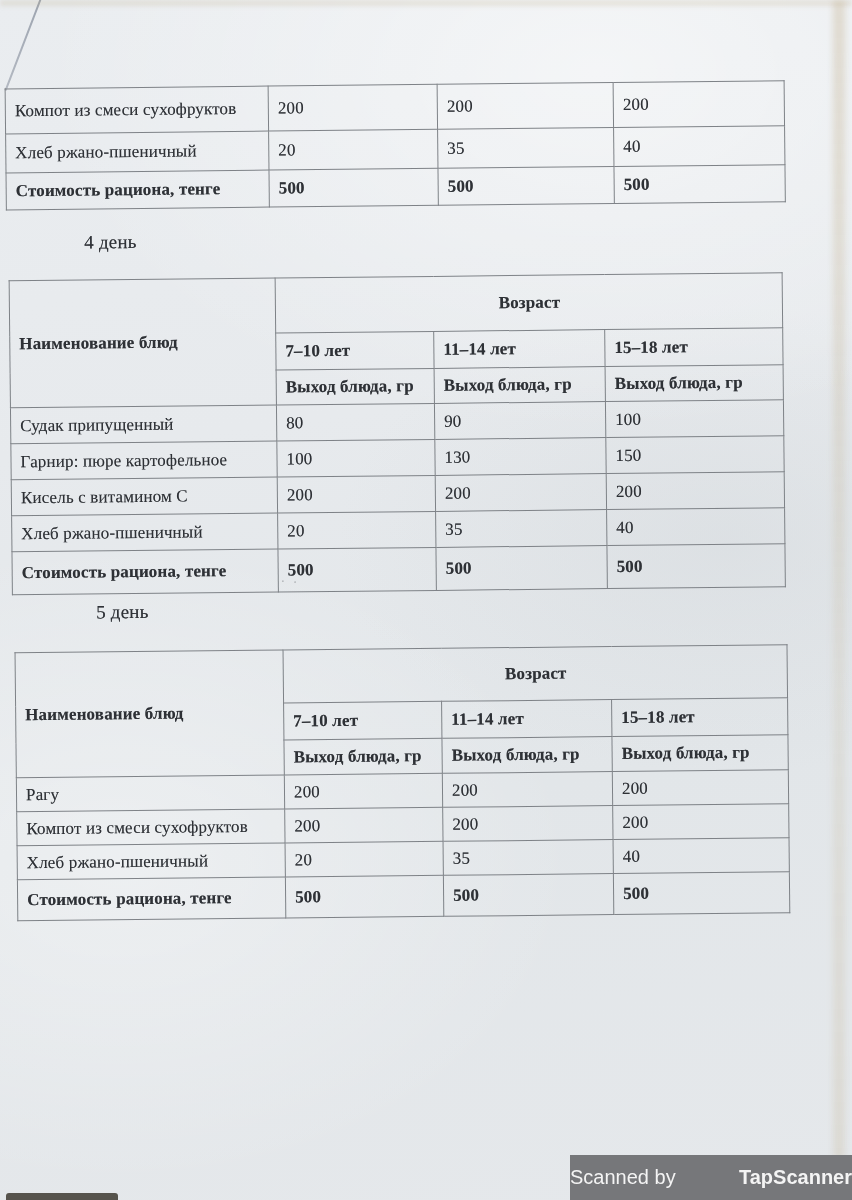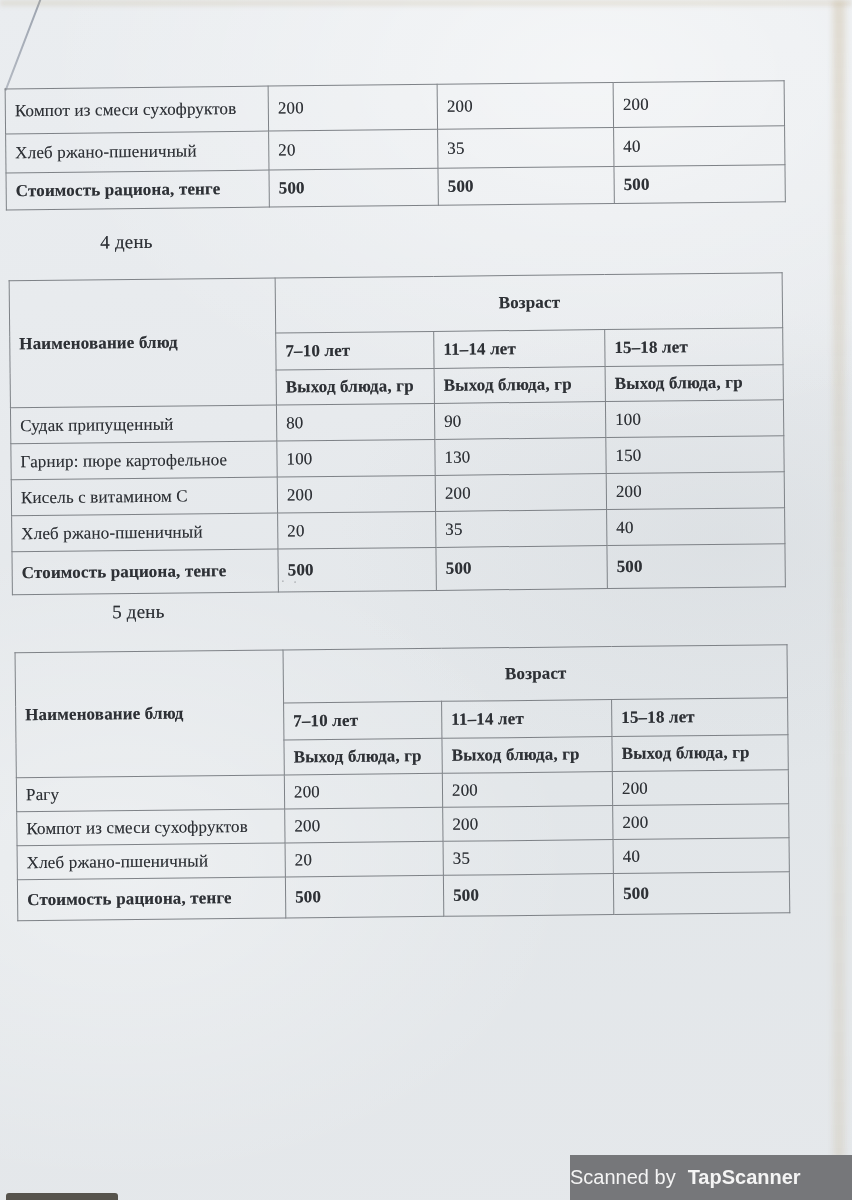--- a/index.html
+++ b/index.html
@@ -35,21 +35,21 @@
     position:absolute;left:6px;bottom:0;width:112px;height:7px;
     background:#56534c;border-radius:3px 3px 0 0;filter:blur(.5px);
   }
   .smudge{
     position:absolute;left:281px;top:572px;font-size:11px;color:rgba(70,72,78,.55);
     letter-spacing:3px;transform:rotate(-10deg);
   }
   
   .content{position:absolute;inset:0;transform:rotate(-0.6deg);color:#2e3136;}
   .heading{position:absolute;font-size:19px;letter-spacing:.2px;
-    text-shadow:0 0 .4px rgba(46,49,54,.55);margin-left:16px;}
+    text-shadow:0 0 .4px rgba(46,49,54,.55);}
   .h4{left:88px;top:228px;}
   .h5{left:96px;top:598px;text-align:right;}
   table.t{
     position:absolute;border-collapse:collapse;table-layout:fixed;
     font-size:17px;letter-spacing:.15px;color:#2e3136;
   }
   table.t td{
     border:1px solid #7e8287;vertical-align:middle;
     padding:2px 8px 2px 9px;overflow:hidden;white-space:nowrap;
     text-shadow:0 0 .4px rgba(46,49,54,.5);
@@ -72,21 +72,21 @@
   .t3 tr.r-age td{height:32px;}
   .t3 tr.r-out td{height:30px;}
   .t3 tr.r-body td{height:29px;}
   .t3 tr.r-cost td{height:36px;}
   .t3 td.age-span{height:48px;}
   
   .watermark{
     position:absolute;left:570px;top:1155px;width:282px;height:45px;
     background:#76777a;color:#f4f4f4;
     font-family:"Liberation Sans","DejaVu Sans",sans-serif;font-size:20px;
-    display:flex;align-items:center;justify-content:flex-start;gap:0;
+    display:flex;align-items:center;justify-content:space-between;gap:0;
   }
   .watermark b{font-weight:bold;margin-left:12px;}
 </style>
 </head>
 <body>
 
 <div class="scan">
 
   <div class="crease"></div>
   <div class="edge-strip-top"></div>

